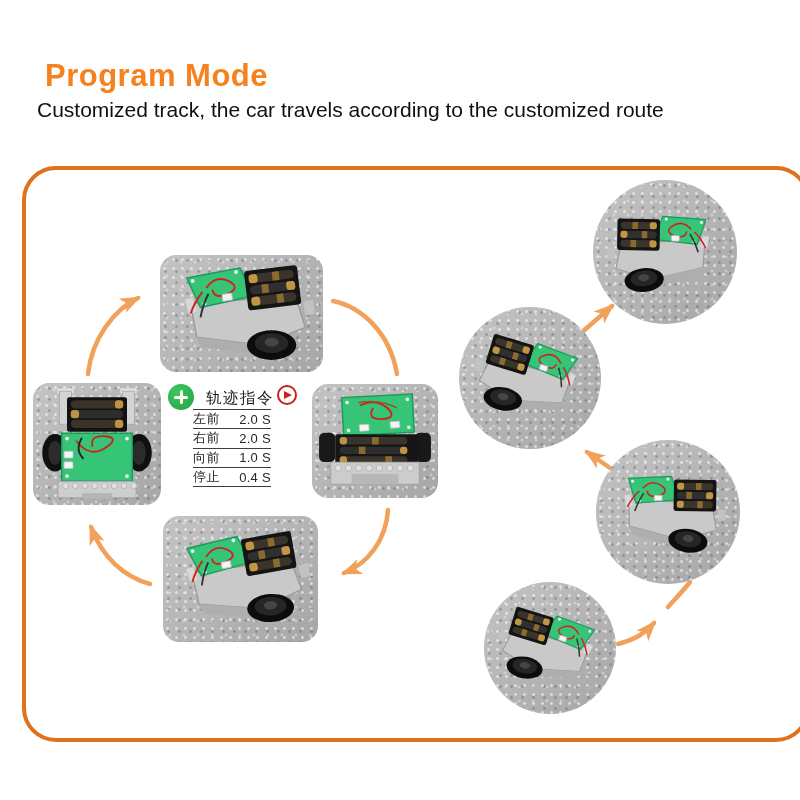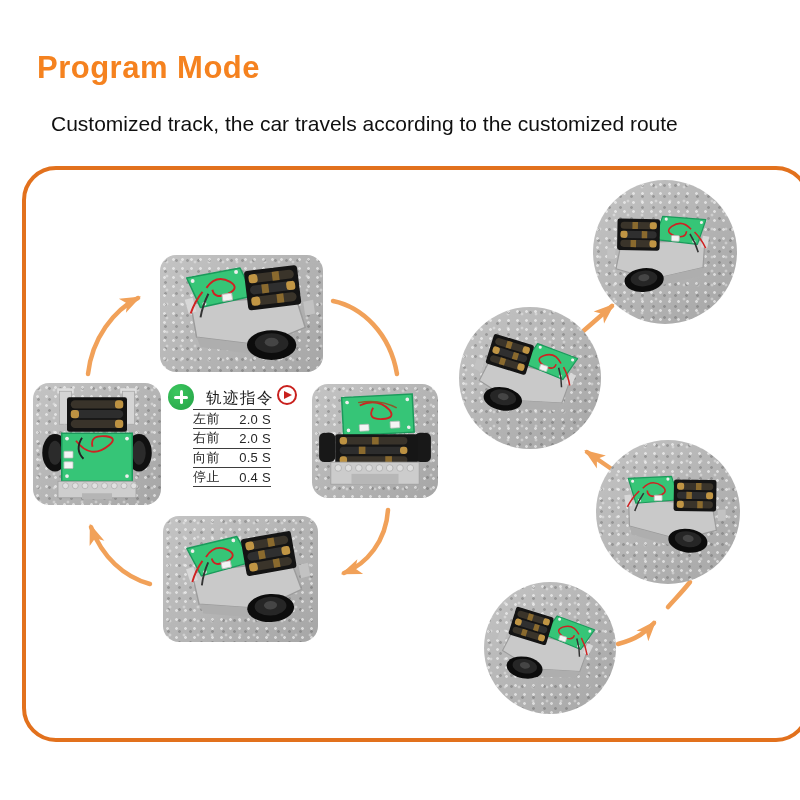--- a/index.html
+++ b/index.html
@@ -2,25 +2,25 @@
 <html><head>
 <meta charset="utf-8">
 <style>
   html,body{margin:0;padding:0;}
   body{
     width:800px;height:800px;background:#ffffff;position:relative;
     font-family:"Liberation Sans", sans-serif;overflow:hidden;
   }
   
   .hdr-title{
-    position:absolute;left:37px;top:50px;margin:0;
+    position:absolute;left:37px;top:50px;margin:8px;
     font-size:31px;font-weight:bold;color:#F5821F;letter-spacing:.5px;
   }
   .hdr-sub{
-    position:absolute;left:37px;top:98px;margin:14px;
+    position:absolute;left:37px;top:98px;margin:0;
     font-size:21px;color:#101010;
   }
   
   .panel{position:absolute;left:22px;top:166px;width:744px;height:576px;padding-left:44px;}
   .panel-frame{
     position:absolute;inset:0;border:4px solid #E2711D;border-radius:34px;
     box-sizing:border-box;pointer-events:none;
   }
   .arrows{position:absolute;left:0;top:0;width:744px;height:576px;}
   
@@ -277,21 +277,21 @@
       <div class="cmd-row">
         <span class="lbl">左前</span>
         <span class="val">2.0 S</span>
       </div>
       <div class="cmd-row">
         <span class="lbl">右前</span>
         <span class="val">2.0 S</span>
       </div>
       <div class="cmd-row">
         <span class="lbl">向前</span>
-        <span class="val">0.5 S</span>
+        <span class="val">1.0 S</span>
       </div>
       <div class="cmd-row">
         <span class="lbl">停止</span>
         <span class="val">0.4 S</span>
       </div>
     </div>
   </div>
 </section>
 
 </body></html>

